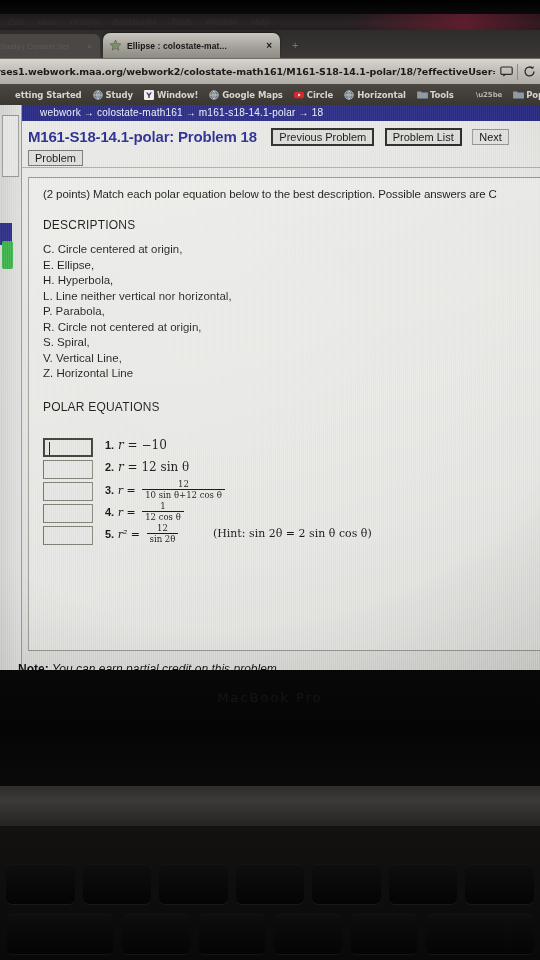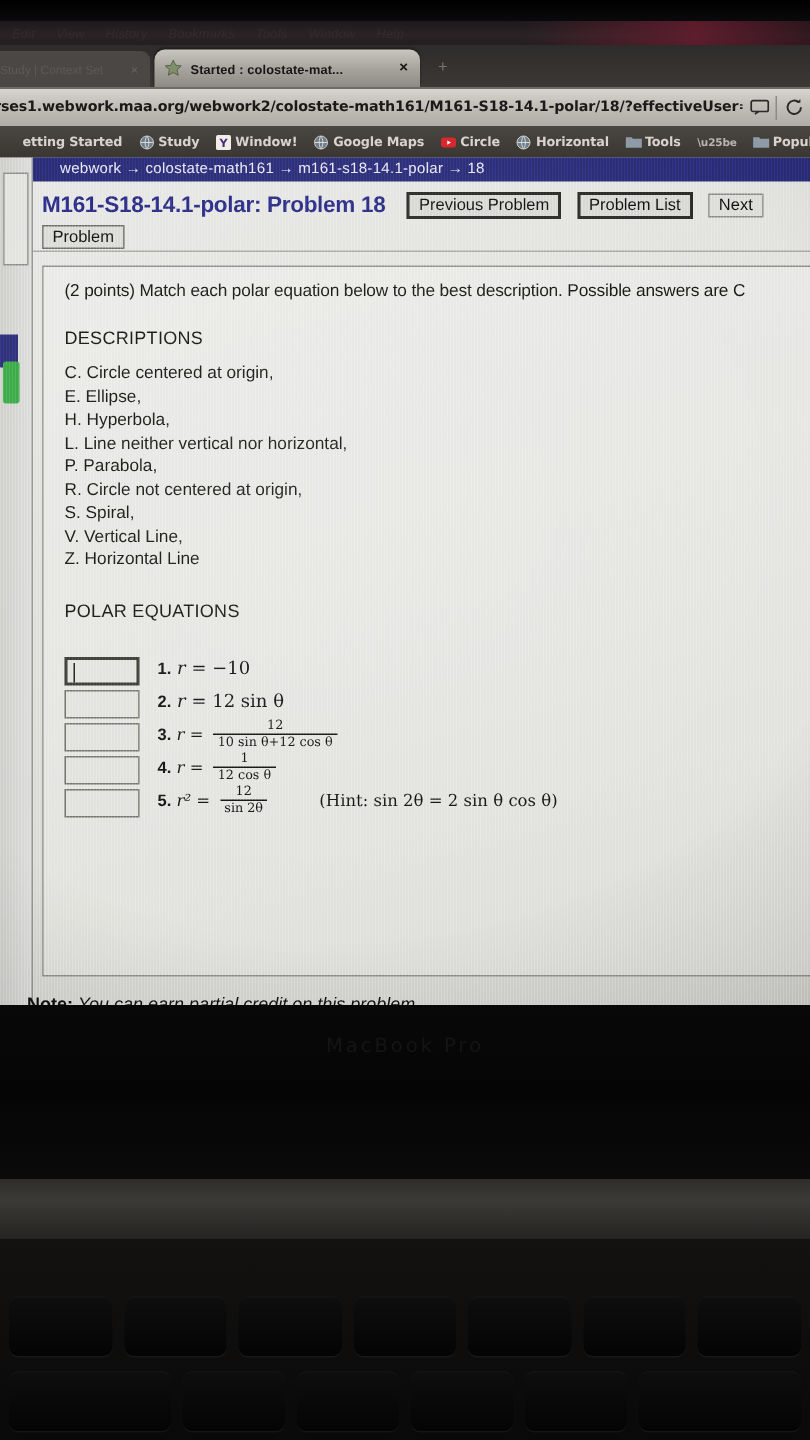--- a/index.html
+++ b/index.html
@@ -75,21 +75,21 @@
   
   .bookmarks {
     position:absolute; left:0; top:84px; width:540px; height:21px;
     background:linear-gradient(180deg,#4a4743 0%, #3a3733 100%);
     display:flex; align-items:center; gap:11px; padding-left:2px;
     white-space:nowrap; overflow:hidden;
   }
   .bm { display:flex; align-items:center; gap:3px; font-size:8.5px; color:#d8d4cd;
         font-family:"DejaVu Sans", sans-serif; font-weight:600; letter-spacing:-.1px; }
   .bm .ic { width:10px; height:10px; flex:none; }
-  .bm .caret { font-size:7px; color:#b8b4ad; margin-left:8px; }
+  .bm .caret { font-size:7px; color:#b8b4ad; margin-left:19px; }
 
   
   .page {
     position:absolute; left:0; top:105px; width:540px; height:565px;
     background:linear-gradient(165deg,#e8e8e6 0%, #e2e2df 30%, #dcdcd8 70%, #d2d2ce 100%);
     overflow:hidden;
   }
   
   .page::after {
     content:""; position:absolute; inset:0; pointer-events:none;
@@ -242,21 +242,21 @@
     <div class="tab-ghost">
       <span>Study | Context Set</span>
       <span class="gx">×</span>
     </div>
     <div class="tab-active">
       <span class="favicon">
         <svg width="13" height="13" viewBox="0 0 24 24">
             <path d="M12 2l2.9 6.3 6.9.8-5.1 4.7 1.4 6.8L12 17.3 5.9 20.6l1.4-6.8L2.2 9.1l6.9-.8z" fill="#7f8f6a" stroke="#4b563c" stroke-width="1"></path>
           </svg>
       </span>
-      <span class="tab-title">Started : colostate-mat...</span>
+      <span class="tab-title">Ellipse : colostate-mat...</span>
       <span class="tab-x">×</span>
     </div>
     <span class="tab-plus">+</span>
   </div>
 
   <div class="urlbar">
     <span class="url-text">rses1.webwork.maa.org/webwork2/colostate-math161/M161-S18-14.1-polar/18/?effectiveUser=cl</span>
     <span class="url-icon">
       <svg width="13" height="11" viewBox="0 0 16 13">
           <rect x="1" y="1" width="14" height="9" rx="1.5" fill="none" stroke="#2b2a27" stroke-width="1.4"></rect>

